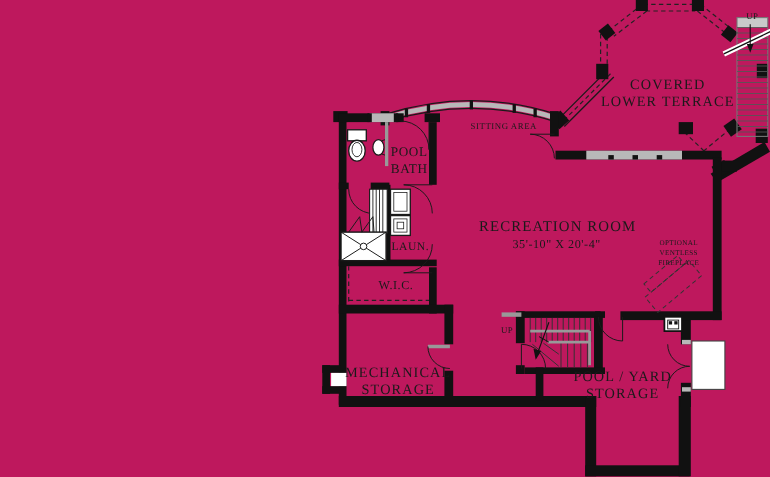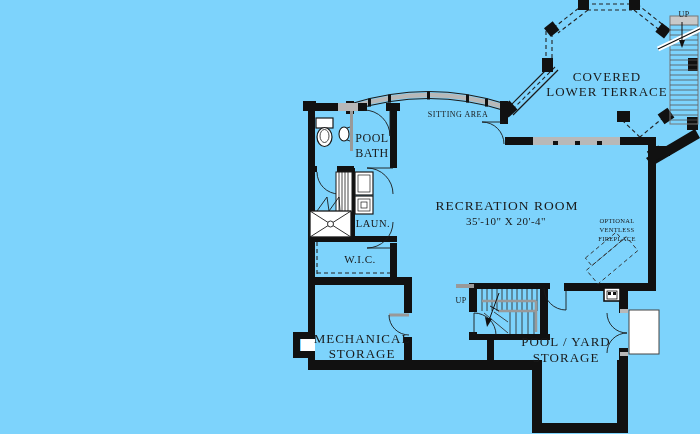--- a/index.html
+++ b/index.html
@@ -1,16 +1,16 @@
 <!DOCTYPE html>
 <html><head>
 <meta charset="utf-8">
 <style>
   html,body{margin:0;padding:0;background:#ffffff;}
-  .canvas{position:relative;width:700px;height:434px;background:#7dd3fc;overflow:hidden;}
+  .canvas{position:relative;width:700px;height:434px;background:#be185d;overflow:hidden;}
   svg{display:block;}
   text{font-family:"Liberation Serif","DejaVu Serif",serif;fill:#1a1a1a;}
   .room-label{font-size:13px;letter-spacing:1px;}
   .mid-label{font-size:12px;letter-spacing:0.5px;}
   .small-label{font-size:10.5px;letter-spacing:0.5px;}
   .tiny-label{font-size:8px;letter-spacing:0.5px;}
   .micro-label{font-size:6.5px;letter-spacing:0.3px;}
   .dim-label{font-size:11px;letter-spacing:0.5px;}
   .wall{fill:#111;}
   .thin{stroke:#1a1a1a;stroke-width:1.2;fill:none;}

